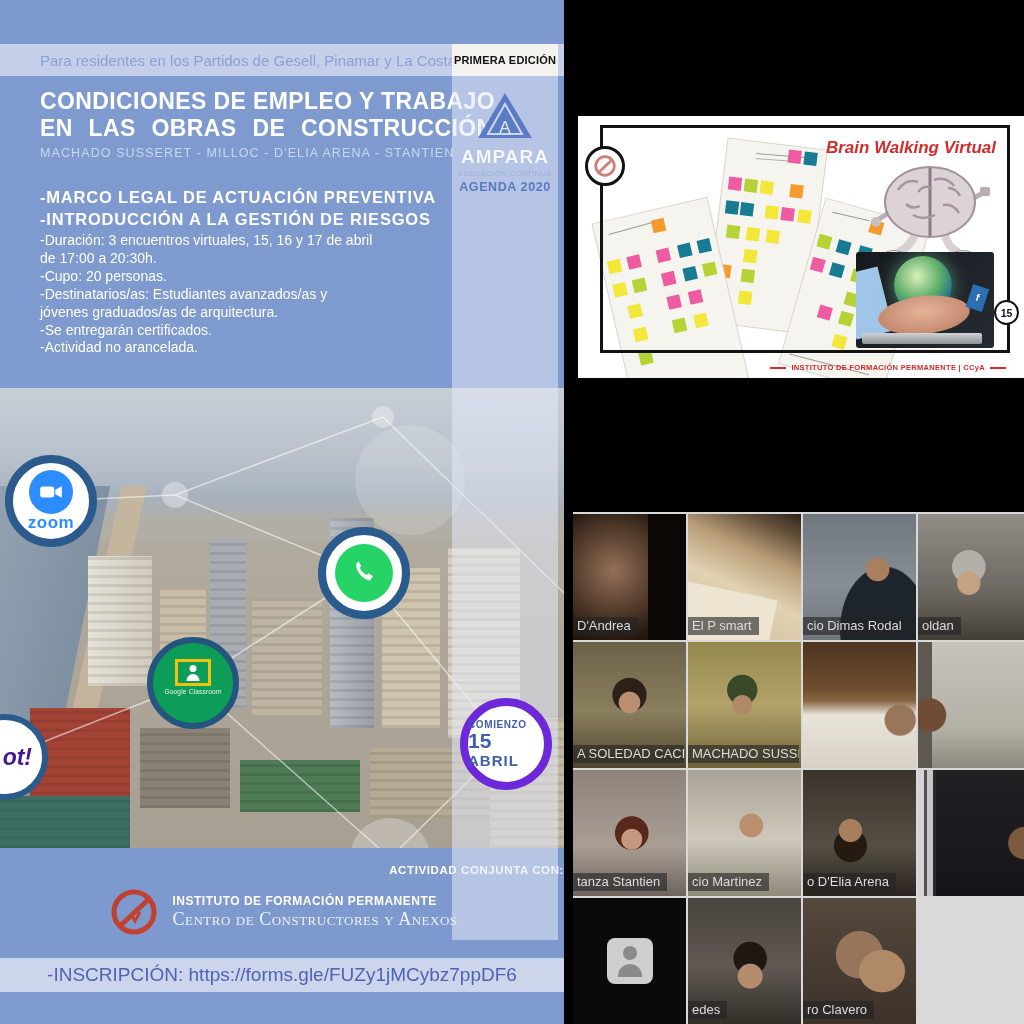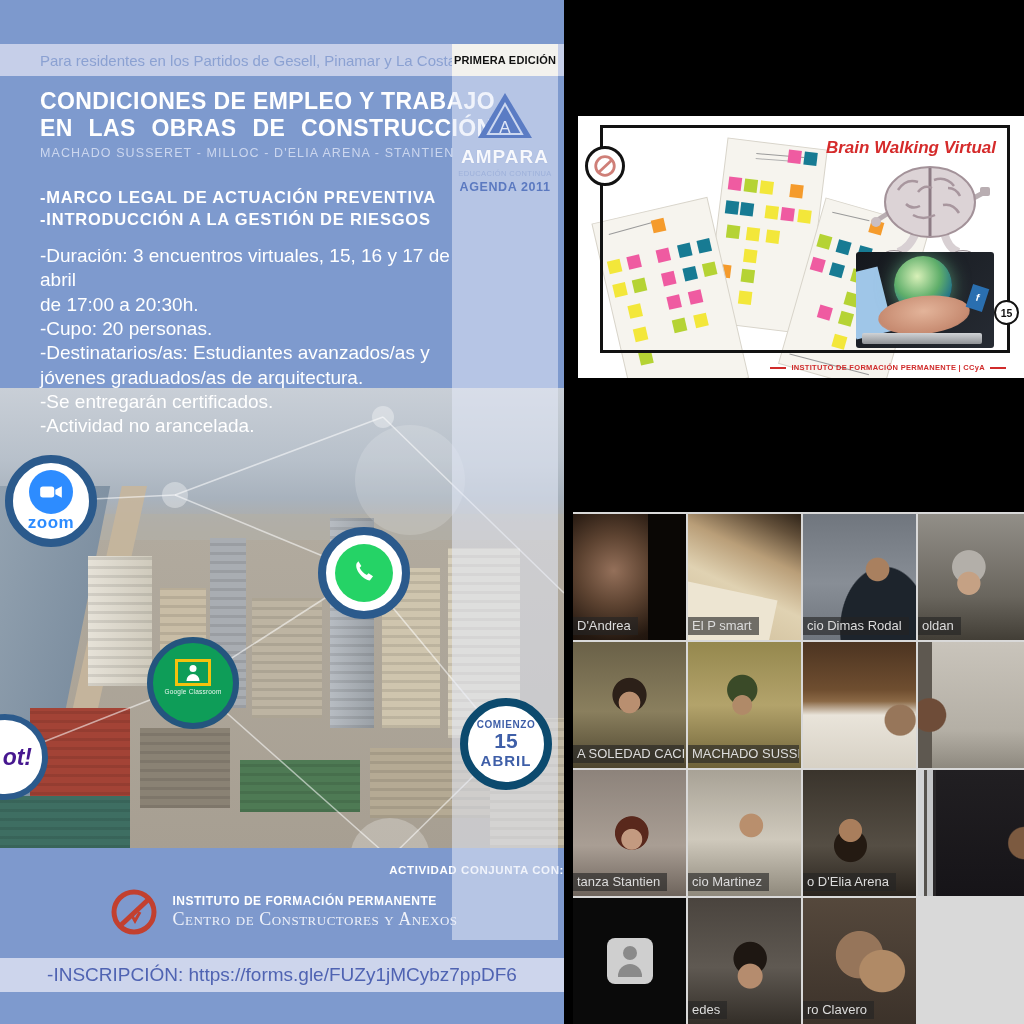--- a/index.html
+++ b/index.html
@@ -13,21 +13,21 @@
   .note-band span{color:#8ba1d2;font-size:15px;}
   .edition-box{position:absolute;left:452px;top:44px;width:106px;height:32px;background:#f3f2ee;z-index:4;display:flex;align-items:center;justify-content:center;}
   .edition-box span{color:#111;font-size:11px;font-weight:bold;letter-spacing:.2px;}
   .blue-main{position:absolute;left:0;top:76px;width:564px;height:312px;background:#7e9ace;z-index:1;}
   .stripe{position:absolute;left:452px;top:76px;width:106px;height:864px;background:rgba(228,233,247,.55);z-index:3;}
   .title-wrap{position:absolute;left:40px;top:88px;width:420px;z-index:2;}
   .title-l1{color:#fff;font-size:23px;font-weight:bold;letter-spacing:.4px;white-space:nowrap;}
   .title-l2{color:#fff;font-size:23px;font-weight:bold;letter-spacing:.4px;word-spacing:9px;white-space:nowrap;}
   .authors{margin-top:4px;color:#ccd7ef;font-size:12.5px;letter-spacing:1.1px;white-space:nowrap;}
   .topics{position:absolute;left:40px;top:186px;color:#fff;font-size:16.5px;font-weight:bold;letter-spacing:.8px;line-height:1.35;white-space:pre-line;z-index:2;}
-  .details{position:absolute;left:40px;top:244px;width:420px;color:#fff;font-size:19px;line-height:1.28;white-space:pre-line;z-index:2;}
+  .details{position:absolute;left:40px;top:232px;width:420px;color:#fff;font-size:14px;line-height:1.28;white-space:pre-line;z-index:2;}
 
   
   .ampara{position:absolute;left:0;top:14px;width:106px;text-align:center;}
   .amp-tri{display:block;margin:0 auto;}
   .amp-name{margin-top:6px;font-size:19px;font-weight:bold;letter-spacing:1px;color:rgba(255,255,255,.92);text-shadow:0 0 1px #93a7d6;}
   .amp-sub{font-size:7.5px;color:#9db0da;letter-spacing:.4px;margin-top:1px;}
   .amp-agenda{font-size:12.5px;font-weight:bold;color:#5b79c0;letter-spacing:.6px;margin-top:2px;}
 
   
   .photo{position:absolute;left:0;top:388px;width:564px;height:460px;overflow:hidden;z-index:1;
@@ -60,21 +60,21 @@
   .zoom-word{color:#2d8cff;font-weight:bold;font-size:17px;text-align:center;letter-spacing:.5px;margin-top:-1px;}
   .wa-badge{left:318px;top:527px;width:92px;height:92px;background:#fff;border:8px solid #2b5a8c;display:flex;align-items:center;justify-content:center;}
   .wa-circle{width:58px;height:58px;border-radius:50%;background:#25d366;display:flex;align-items:center;justify-content:center;}
   .gc-badge{left:147px;top:637px;width:92px;height:92px;background:#0e9d58;border:6px solid #24557e;text-align:center;}
   .gc-board{width:36px;height:27px;border:3px solid #f4c20d;margin:16px auto 2px;position:relative;background:#0e9d58;}
   .gc-head{position:absolute;left:50%;top:3px;transform:translateX(-50%);width:7px;height:7px;border-radius:50%;background:#fff;}
   .gc-body{position:absolute;left:50%;bottom:2px;transform:translateX(-50%);width:13px;height:7px;border-radius:7px 7px 0 0;background:#fff;}
   .gc-label{color:#eaf6ee;font-size:6.5px;letter-spacing:.2px;}
   .kh-badge{left:-38px;top:714px;width:86px;height:86px;background:#fff;border:6px solid #2b5a8c;display:flex;align-items:center;justify-content:flex-end;padding-right:10px;}
   .kh-text{color:#46178f;font-weight:bold;font-style:italic;font-size:23px;}
-  .start-badge{left:460px;top:698px;width:92px;height:92px;background:#fff;border:8px solid #0c4a6e;text-align:center;color:#3f5fa8;padding-top:13px;}
+  .start-badge{left:460px;top:698px;width:92px;height:92px;background:#fff;border:8px solid #6d28d9;color:#3f5fa8;padding-top:13px;}
   .start-l1{font-size:10px;font-weight:bold;letter-spacing:.6px;}
   .start-l2{font-size:21px;font-weight:bold;line-height:1.05;}
   .start-l3{font-size:15px;font-weight:bold;letter-spacing:1px;}
 
   
   .bottom-blue{position:absolute;left:0;top:848px;width:564px;height:110px;background:#7e99cd;z-index:2;}
   .joint-label{text-align:right;margin-top:16px;color:#fff;font-size:11.5px;font-weight:bold;letter-spacing:.6px;}
   .logo-row{display:flex;align-items:center;justify-content:center;margin-top:8px;gap:10px;}
   .inst-l1{color:#fff;font-size:12px;font-weight:bold;letter-spacing:.5px;}
   .inst-l2{color:#eef1f9;font-family:"Liberation Serif",serif;font-variant:small-caps;font-size:18px;letter-spacing:.5px;margin-top:1px;}
@@ -172,21 +172,21 @@
 
     <div class="stripe">
       <div class="ampara">
         <svg class="amp-tri" width="58" height="50" viewBox="0 0 58 50">
           <polygon points="29,3 56,48 2,48" fill="#5b7cc4"></polygon>
           <polygon points="29,14 46,44 12,44" fill="none" stroke="#cdd8f0" stroke-width="2"></polygon>
           <text x="29" y="43" text-anchor="middle" font-size="17" fill="#dfe6f6" font-family="Liberation Sans,sans-serif">A</text>
         </svg>
         <div class="amp-name">AMPARA</div>
         <div class="amp-sub">EDUCACIÓN CONTINUA</div>
-        <div class="amp-agenda">AGENDA 2011</div>
+        <div class="amp-agenda">AGENDA 2020</div>
       </div>
     </div>
 
     <div class="title-wrap">
       <div class="title-l1">CONDICIONES DE EMPLEO Y TRABAJO</div>
       <div class="title-l2">EN LAS OBRAS DE CONSTRUCCIÓN</div>
       <div class="authors">MACHADO SUSSERET - MILLOC - D'ELIA ARENA - STANTIEN</div>
     </div>
 
     <div class="topics">-MARCO LEGAL DE ACTUACIÓN PREVENTIVA

